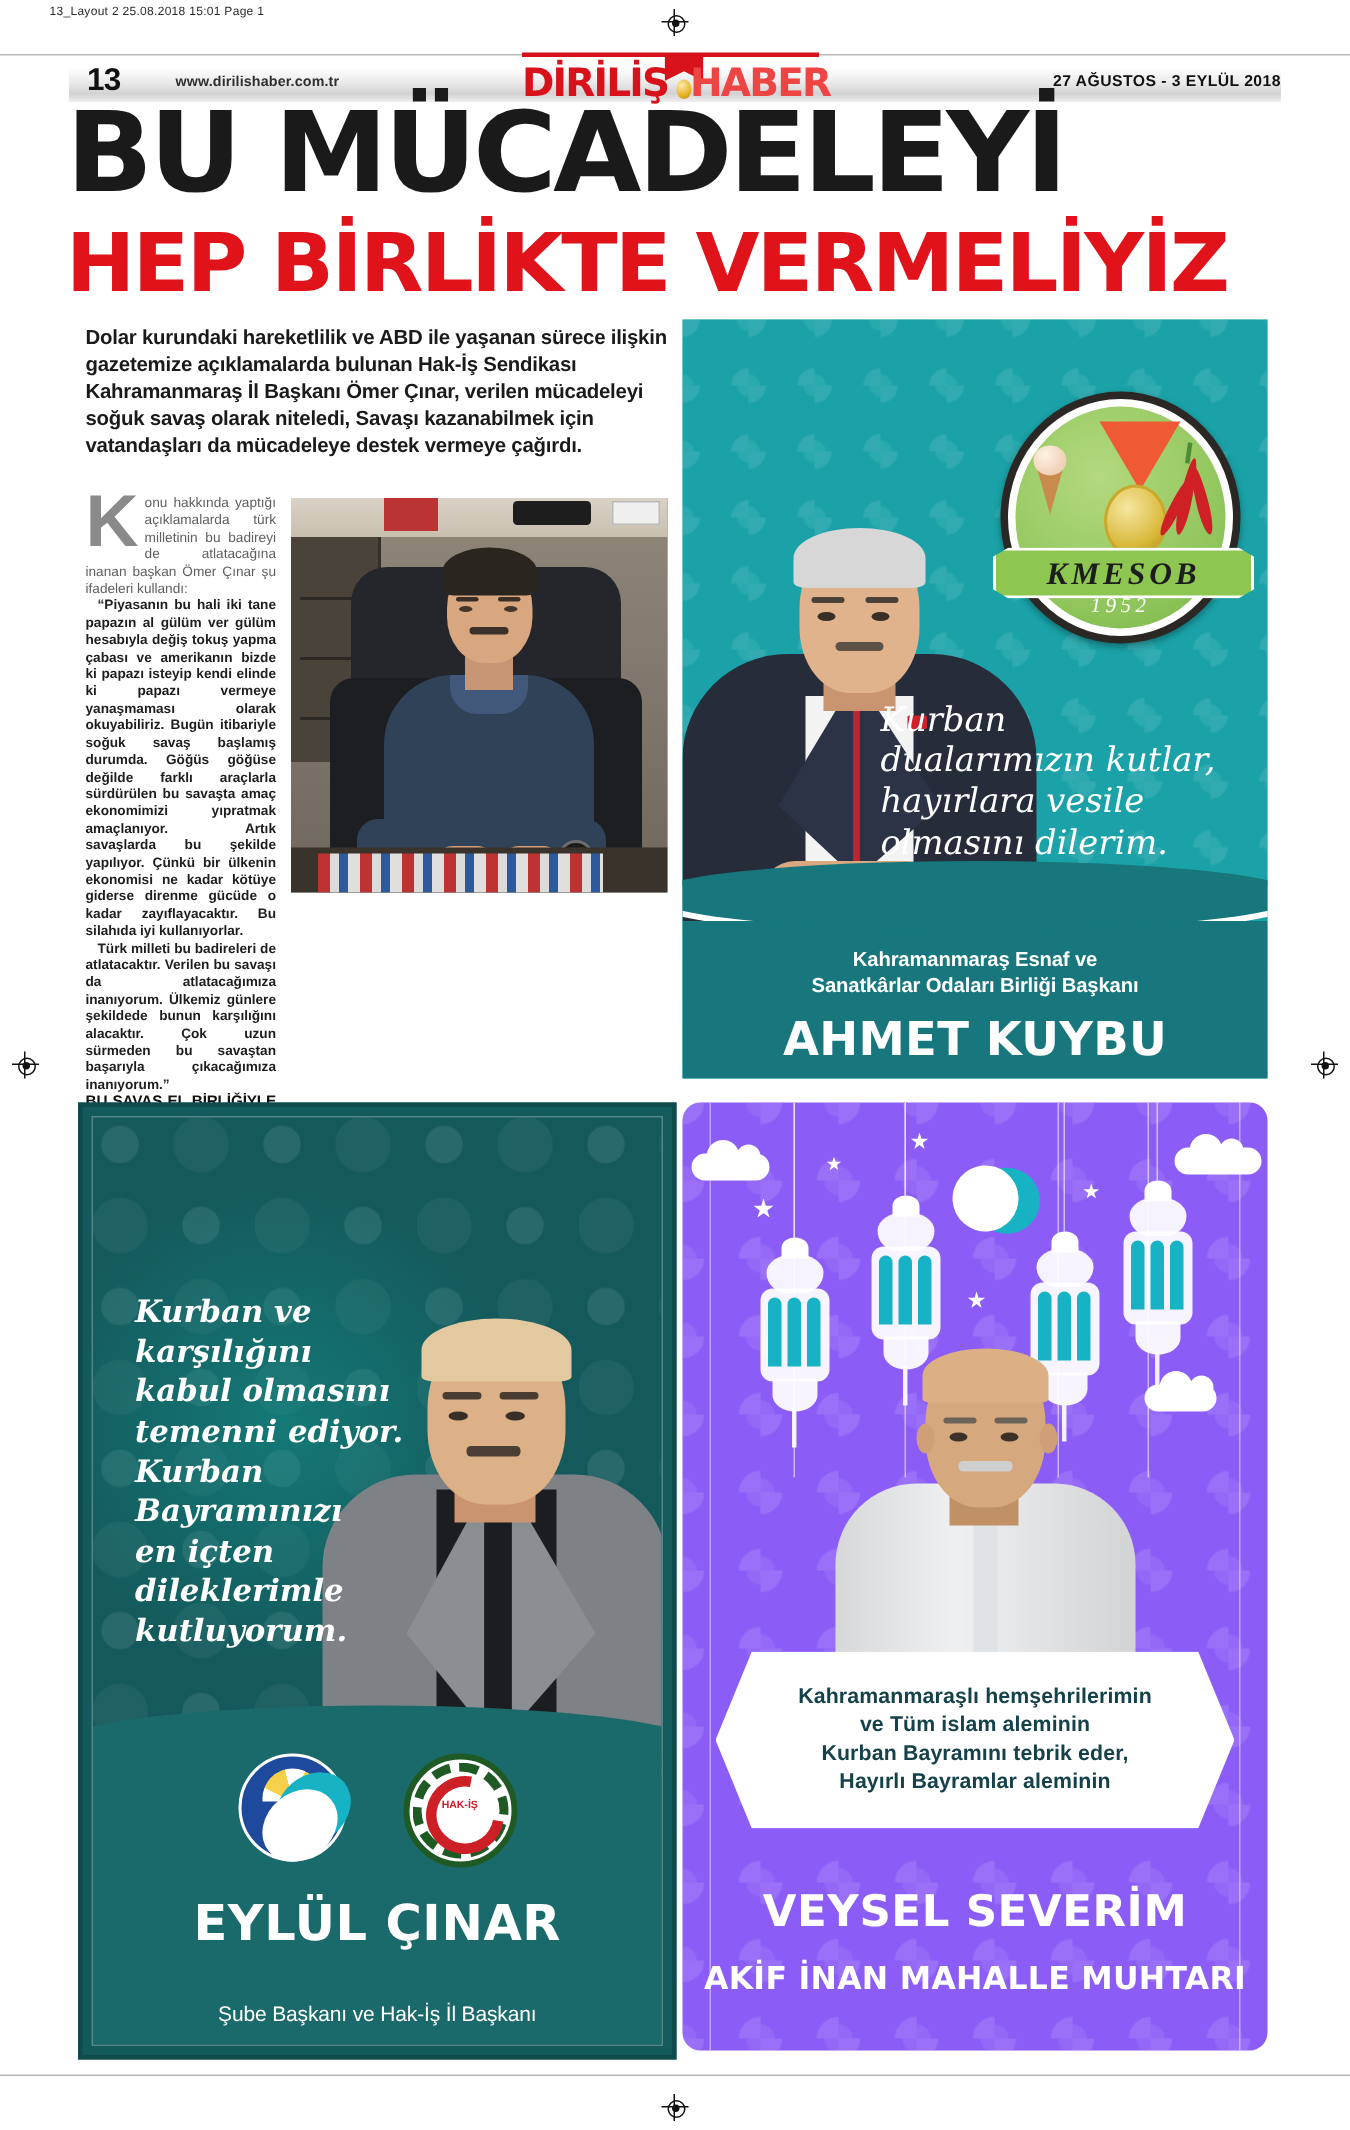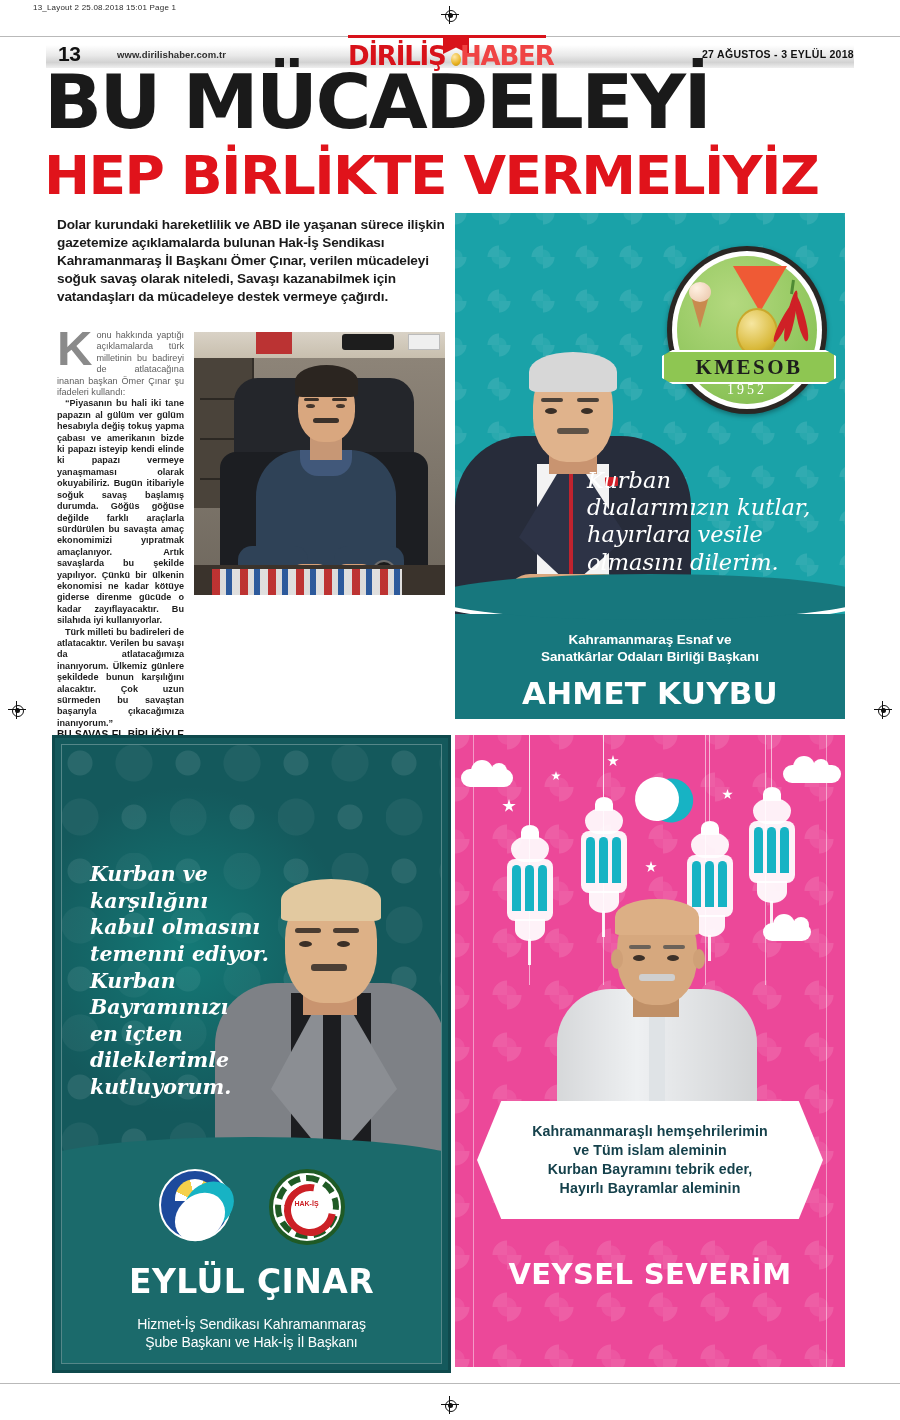--- a/index.html
+++ b/index.html
@@ -102,21 +102,21 @@
       radial-gradient(circle at 44px 44px,rgba(255,255,255,.10) 11px,transparent 12px),
       radial-gradient(circle at 44px 0,rgba(255,255,255,.07) 7px,transparent 8px),
       radial-gradient(circle at 0 44px,rgba(255,255,255,.07) 7px,transparent 8px);
     background-size:44px 44px;}
   .ad1 .teal{position:absolute;inset:0;background:#1aa2a8;}
   .ad1 .botband{position:absolute;left:0;bottom:0;width:100%;height:105px;background:#17777d;}
   .ad1 .arc{position:absolute;left:-6%;bottom:95px;width:112%;height:46px;background:#ffffff;border-radius:50%;}
   .ad1 .arc2{position:absolute;left:-6%;bottom:99px;width:112%;height:46px;background:#17777d;border-radius:50%;}
 
   
-  .emb{position:absolute;left:212px;top:33px;width:160px;height:168px;}
+  .emb{position:absolute;left:212px;top:48px;width:160px;height:168px;font-style:italic;}
   .emb .ring{position:absolute;inset:0;border-radius:50%;background:#2a2724;box-shadow:0 2px 5px rgba(0,0,0,.35);}
   .emb .ring2{position:absolute;left:5px;top:5px;right:5px;bottom:5px;border-radius:50%;background:#ffffff;}
   .emb .face{position:absolute;left:10px;top:10px;right:10px;bottom:10px;border-radius:50%;
      background:radial-gradient(circle at 40% 32%,#b4d97f,#8dc45a 70%,#79b247);}
   .emb .tri{position:absolute;left:66px;top:20px;width:0;height:0;border-left:27px solid transparent;
      border-right:27px solid transparent;border-top:46px solid #ef5a35;}
   .emb .med{position:absolute;left:69px;top:62px;width:38px;height:45px;border-radius:50%;
      background:radial-gradient(circle at 36% 30%,#f6e6a0,#d8b838 65%,#a98b1d);border:2px solid #c9a82c;}
   .emb .cone{position:absolute;left:24px;top:50px;width:0;height:0;border-left:9px solid transparent;
      border-right:9px solid transparent;border-top:32px solid #c98a4e;}
@@ -209,21 +209,21 @@
   .lg-hakis .crn{position:absolute;left:11px;top:11px;width:38px;height:38px;border-radius:50%;
      border:7px solid #cc2026;border-right-color:transparent;transform:rotate(-35deg);}
   .lg-hakis .tx{position:absolute;left:0;top:27px;width:100%;text-align:center;font-size:7px;font-weight:bold;color:#cc2026;}
 
   .ad2 .name{position:absolute;left:0;bottom:62px;width:100%;text-align:center;color:#ffffff;
      font-size:33px;font-weight:bold;letter-spacing:.4px;font-family:"DejaVu Sans",sans-serif;}
   .ad2 .role{position:absolute;left:0;bottom:12px;width:100%;text-align:center;color:#ffffff;
      font-size:14px;line-height:1.3;letter-spacing:-.1px;}
 
   
-  .ad3{position:absolute;left:455px;top:735px;width:390px;height:632px;background:#ec4899;overflow:hidden;}
+  .ad3{position:absolute;left:455px;top:735px;width:390px;height:632px;background:#8b5cf6;overflow:hidden;border-radius:12px;}
   .ad3 .pat{position:absolute;inset:0;
      background-image:
        radial-gradient(circle at 0 0,rgba(255,255,255,.12) 14px,transparent 15px),
        radial-gradient(circle at 52px 52px,rgba(255,255,255,.12) 14px,transparent 15px),
        radial-gradient(circle at 52px 0,rgba(255,255,255,.08) 9px,transparent 10px),
        radial-gradient(circle at 0 52px,rgba(255,255,255,.08) 9px,transparent 10px);
      background-size:52px 52px;}
   .ad3 .vline{position:absolute;top:0;width:1px;height:250px;background:rgba(255,255,255,.55);}
   .ad3 .sideline{position:absolute;top:0;bottom:0;width:1px;background:rgba(255,255,255,.45);}
   .lant{position:absolute;width:46px;}
@@ -460,21 +460,20 @@
         </span>
         <span class="lg lg-hakis">
           <span class="wreath"></span>
             <span class="crn"></span>
           <span class="tx">HAK-İŞ</span>
         </span>
       </div>
 
       <div class="name">EYLÜL ÇINAR</div>
       <div class="role">
-        <div>Hizmet-İş Sendikası Kahramanmaraş</div>
         <div>Şube Başkanı ve Hak-İş İl Başkanı</div>
       </div>
     </div>
   </div>
 
   <div class="ad3">
     <div class="pat"></div>
     <div class="sideline" style="left:18px"></div>
     <div class="sideline" style="right:18px"></div>
 
@@ -563,15 +562,16 @@
     <div class="ribbon">
       <p>
         <span>Kahramanmaraşlı hemşehrilerimin</span><br>
         <span>ve Tüm islam aleminin</span><br>
         <span>Kurban Bayramını tebrik eder,</span><br>
         <span>Hayırlı Bayramlar aleminin</span>
       </p>
     </div>
 
     <div class="name">VEYSEL SEVERİM</div>
+    <div class="sub">AKİF İNAN MAHALLE MUHTARI</div>
   </div>
 
 </div>
 
 </body></html>

